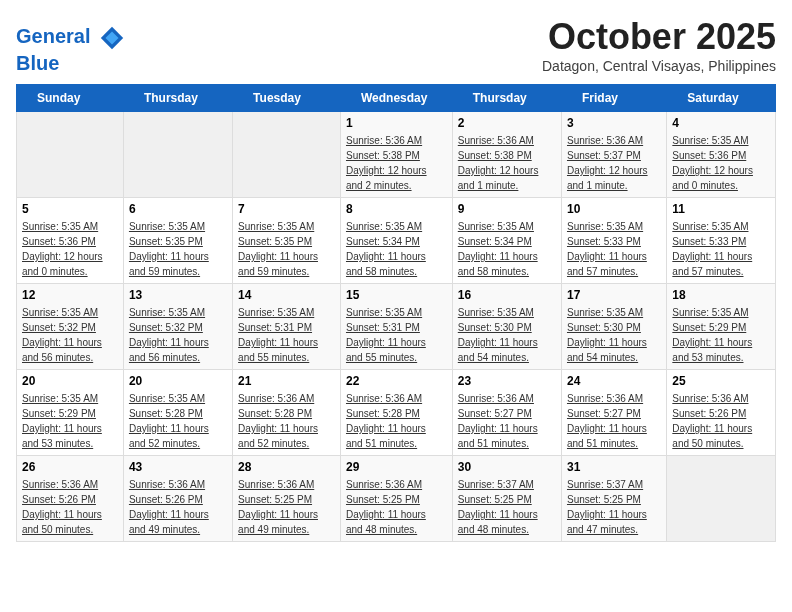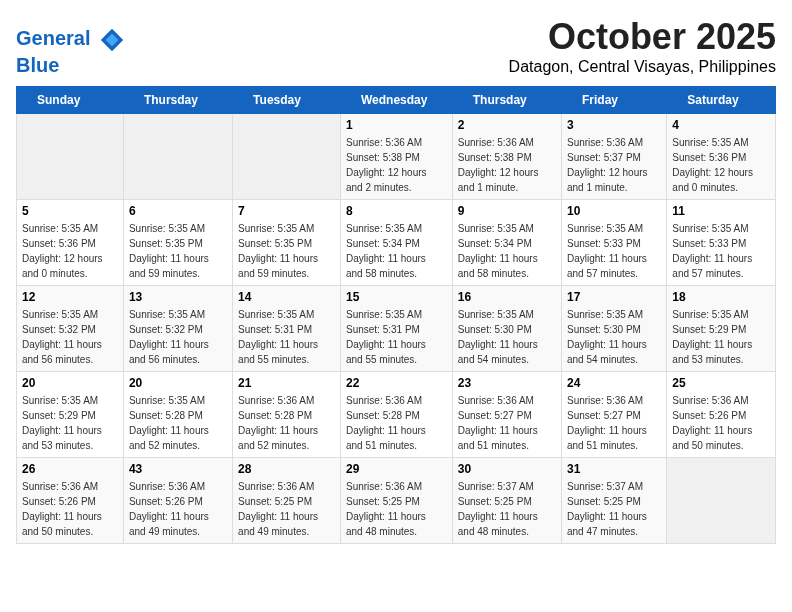--- a/index.html
+++ b/index.html
@@ -36,22 +36,22 @@
     }
     .title-area {
       text-align: right;
     }
     .month-title {
       font-size: 36px;
       font-weight: bold;
       color: #222;
     }
     .location {
-      font-size: 16px;
-      color: #000000;
+      font-size: 14px;
+      color: #404040;
       margin-left: 31px;
     }
     table {
       width: 100%;
       border-collapse: collapse;
       font-size: 10.5px;
     }
     thead tr {
       background-color: #1565c0;
       color: #fff;
@@ -75,20 +75,21 @@
     }
     .day-num {
       font-weight: bold;
       font-size: 12px;
       margin-bottom: 3px;
     }
     .day-info {
       font-size: 10px;
       color: #333;
       line-height: 1.5;
+      text-decoration: underline;
     }
     tbody tr:nth-child(odd) td {
       background-color: #f9f9f9;
     }
     tbody tr:nth-child(even) td {
       background-color: #fff;
     }
     .empty-cell {
       background-color: #f0f0f0 !important;
     }

